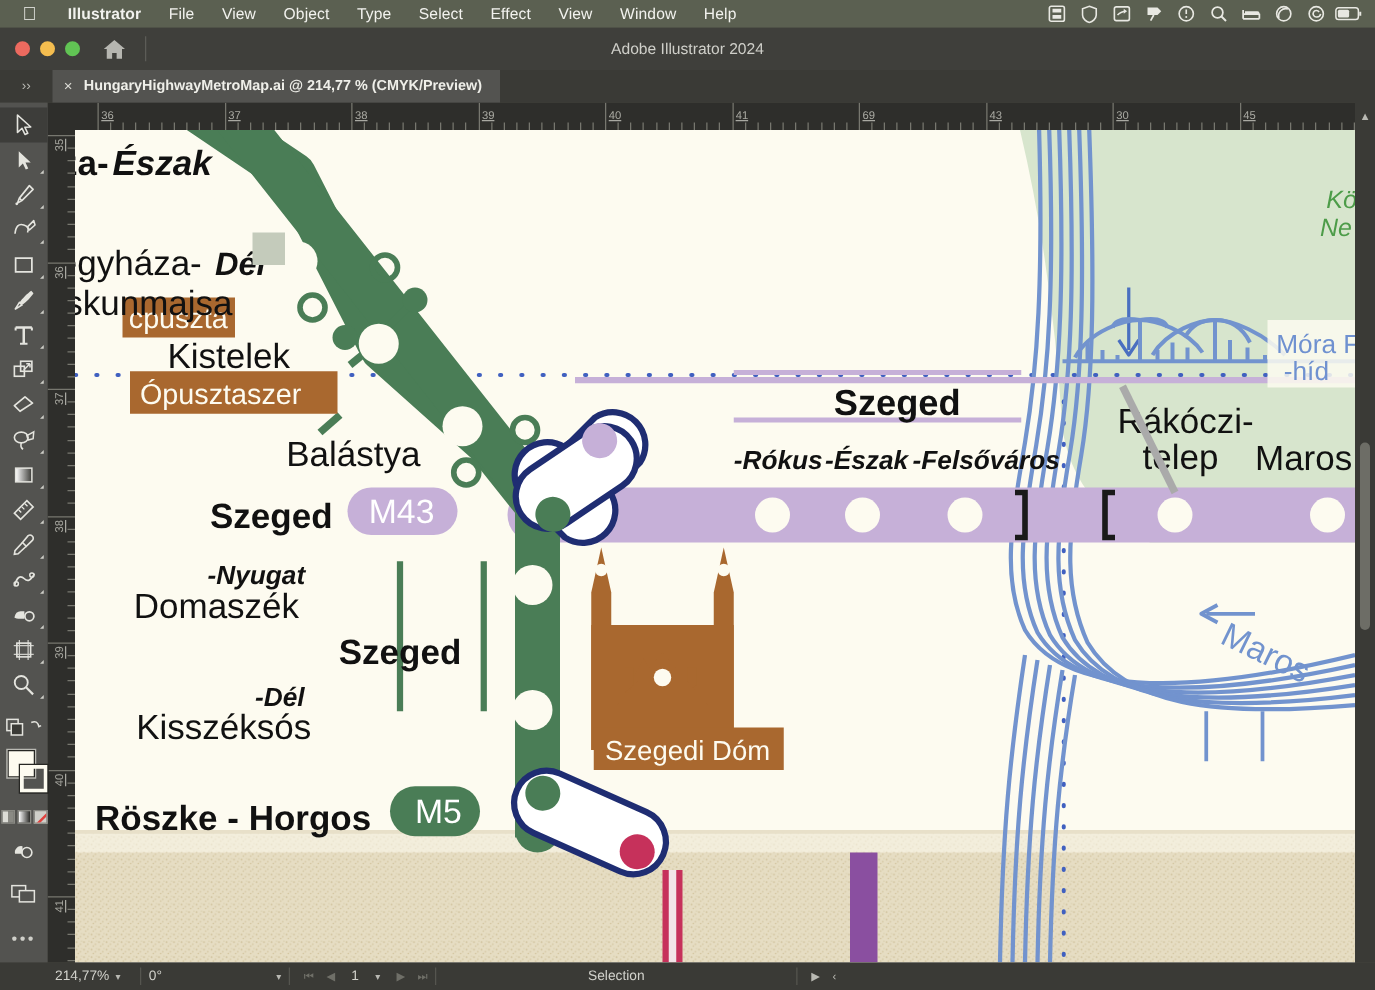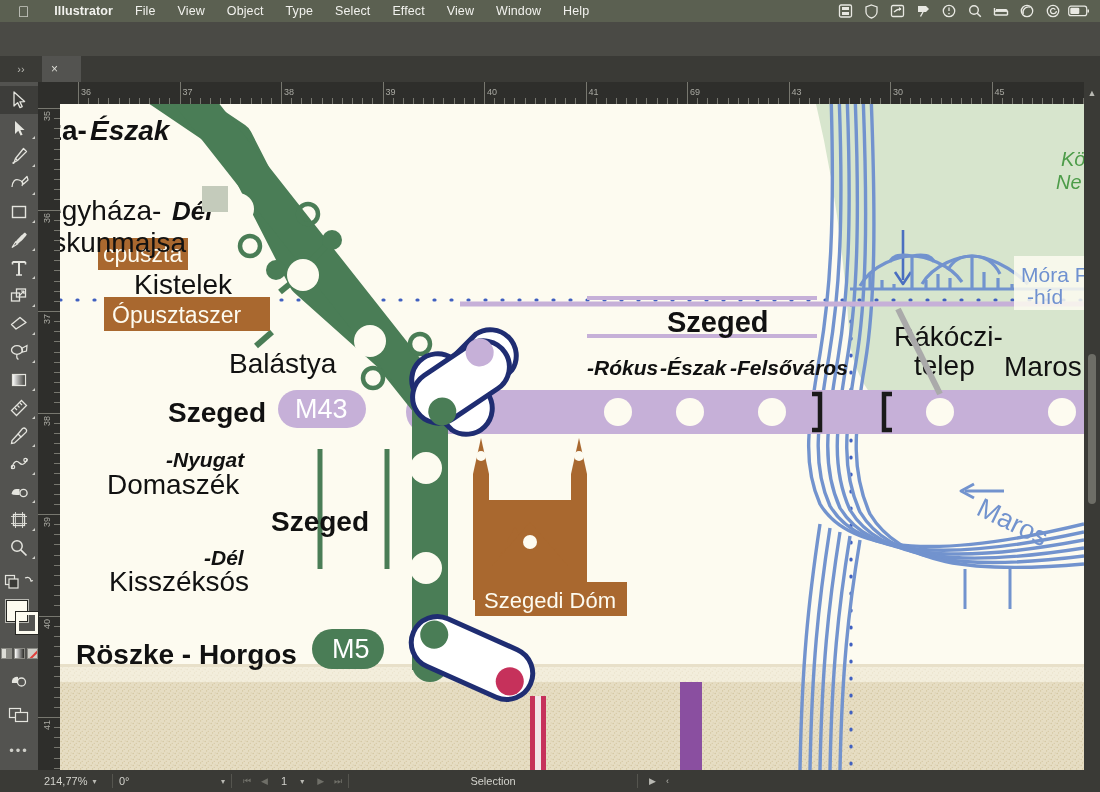--- a/index.html
+++ b/index.html
@@ -94,21 +94,21 @@
   }
   #ruler-top {
     position:absolute; left:60px; top:82px; width:1040px; height:22px;
     background:#2e2e2b; overflow:hidden; z-index:25;
   }
   #ruler-left {
     position:absolute; left:38px; top:104px; width:22px; height:666px;
     background:#2e2e2b; overflow:hidden; z-index:25;
   }
   .rtick { position:absolute; background:#77776f; }
-  .rlabel { position:absolute; color:#a9a9a2; font-size:9px; font-family:"Liberation Sans",sans-serif; }
+  .rlabel { position:absolute; color:#a9a9a2; font-size:9px; font-family:"Liberation Sans",sans-serif;text-decoration:underline; }
   #ruler-left .rlabel { writing-mode:vertical-rl; transform:rotate(180deg); }
   #ruler-collapse {
     position:absolute; right:0; top:82px; width:16px; height:22px;
     background:#3a3a36; color:#b9b9b3; font-size:9px;
     display:flex; align-items:center; justify-content:center; z-index:27;
   }
 
   
   #canvas-wrap {
     position:absolute; left:60px; top:104px; width:1024px; height:666px;
@@ -227,25 +227,40 @@
       </span>
     <span class="sysicon">
         <svg width="22" height="12" viewBox="0 0 22 12">
           <rect x="0.7" y="1.2" width="18" height="9.4" rx="2.2" fill="none" stroke="#e8e8e2" stroke-width="1.2"></rect>
           <rect x="2.3" y="2.8" width="9" height="6.2" rx="1.2" fill="#e8e8e2"></rect>
           <path d="M20.2 4.4 v3.2" stroke="#e8e8e2" stroke-width="1.6"></path>
         </svg>
       </span>
   </div>
 
+  <div id="titlebar">
+    <div class="traffic">
+      <i class="tl-red"></i>
+      <i class="tl-yellow"></i>
+      <i class="tl-green"></i>
+    </div>
+    <div id="home-btn">
+      <svg width="19" height="17" viewBox="0 0 19 17">
+          <path d="M9.5 1 L18 8.2 h-2.4 V16 h-4.3 v-4.6 h-3.6 V16 H3.4 V8.2 H1 Z" fill="#b6b6b0"></path>
+        </svg>
+    </div>
+    <div id="tb-divider"></div>
+    <div id="win-title">Adobe Illustrator 2024</div>
+  </div>
 
   <div id="tabbar">
     <div id="panel-toggle">››</div>
     <div id="doc-tab">
       <span class="x">×</span>
+      <span>HungaryHighwayMetroMap.ai @ 214,77 % (CMYK/Preview)</span>
     </div>
   </div>
 
   <div id="toolpanel">
     <div class="tool active">
       <svg width="15" height="18" viewBox="0 0 15 18">
           <path d="M2 1 L2 15 L5.6 11.6 L8 16.6 L10.2 15.6 L7.9 10.8 L12.6 10.6 Z" fill="none" stroke="#e4e4de" stroke-width="1.3" stroke-linejoin="round"></path>
         </svg>
     </div>
     <div class="tool">

